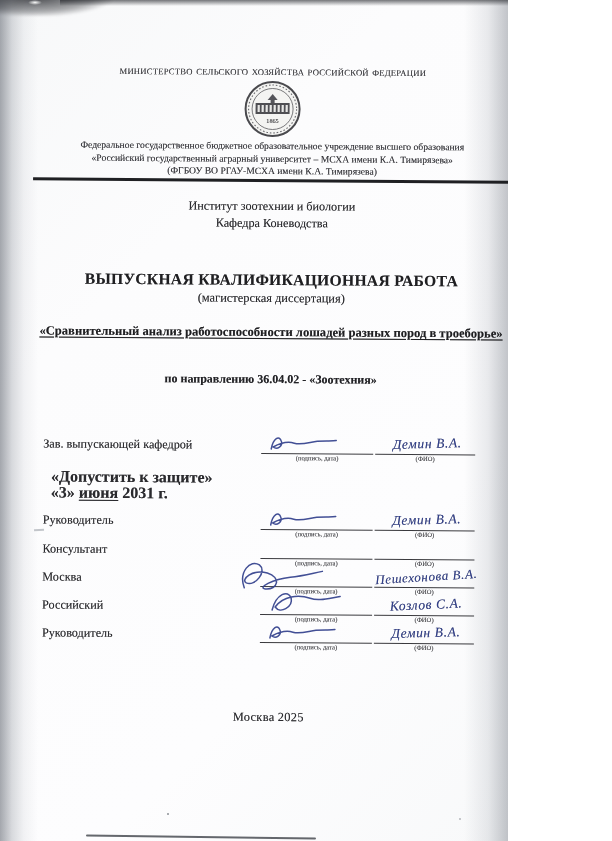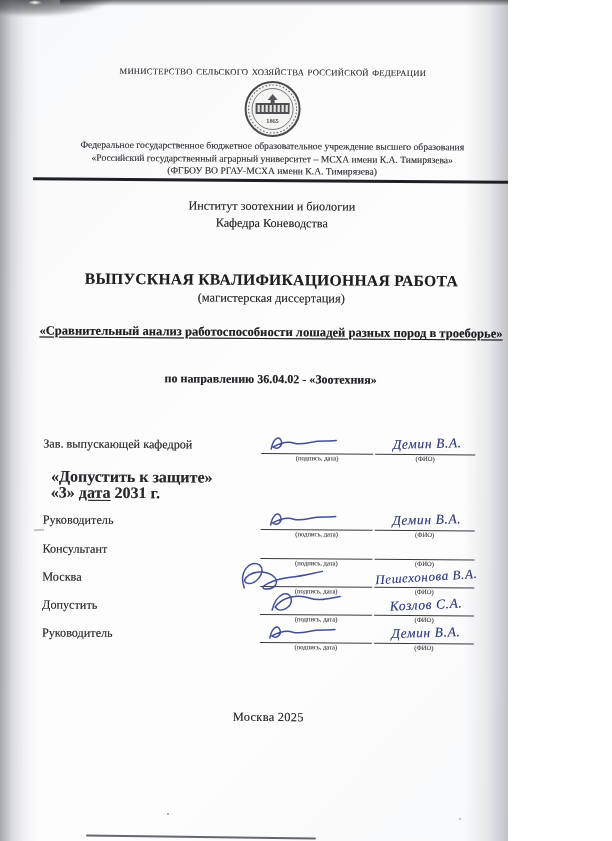--- a/index.html
+++ b/index.html
@@ -179,21 +179,21 @@
       <div class="fio-cell">
         <div class="hand">Демин В.А.</div>
         <div class="cap">(ФИО)</div>
       </div>
     </div>
 
     <div class="approval">
       <div>«Допустить к защите»</div>
       <div>
         <span>«3»</span>
-        <span class="u">дата</span><span> 2031 г.</span>
+        <span class="u">июня</span><span> 2031 г.</span>
       </div>
     </div>
 
     <div class="sig-row" style="top:506px;">
       <div class="sig-label">Руководитель</div>
       <div class="sig-cell">
         <svg class="scribble" width="72" height="22" viewBox="0 0 72 22">
           <path class="ink" d="M4,16 C6,5 12,2 14,8 C16,13 10,17 6,14 C13,10 20,8 27,10 C34,12 42,9 50,8 C58,7 64,8 69,7"></path>
         </svg>
         <div class="cap">(подпись, дата)</div>
@@ -222,21 +222,21 @@
         </svg>
         <div class="cap">(подпись, дата)</div>
       </div>
       <div class="fio-cell">
         <div class="hand r3">Пешехонова В.А.</div>
         <div class="cap">(ФИО)</div>
       </div>
     </div>
 
     <div class="sig-row" style="top:591px;">
-      <div class="sig-label">Допустить</div>
+      <div class="sig-label">Российский</div>
       <div class="sig-cell">
         <svg class="scribble" width="80" height="30" viewBox="0 0 80 30">
           <path class="ink" d="M6,24 C10,8 22,3 25,12 C27,21 14,28 9,21 C17,10 32,8 44,12 C52,15 62,12 74,10"></path>
         </svg>
         <div class="cap">(подпись, дата)</div>
       </div>
       <div class="fio-cell">
         <div class="hand r4">Козлов С.А.</div>
         <div class="cap">(ФИО)</div>
       </div>

